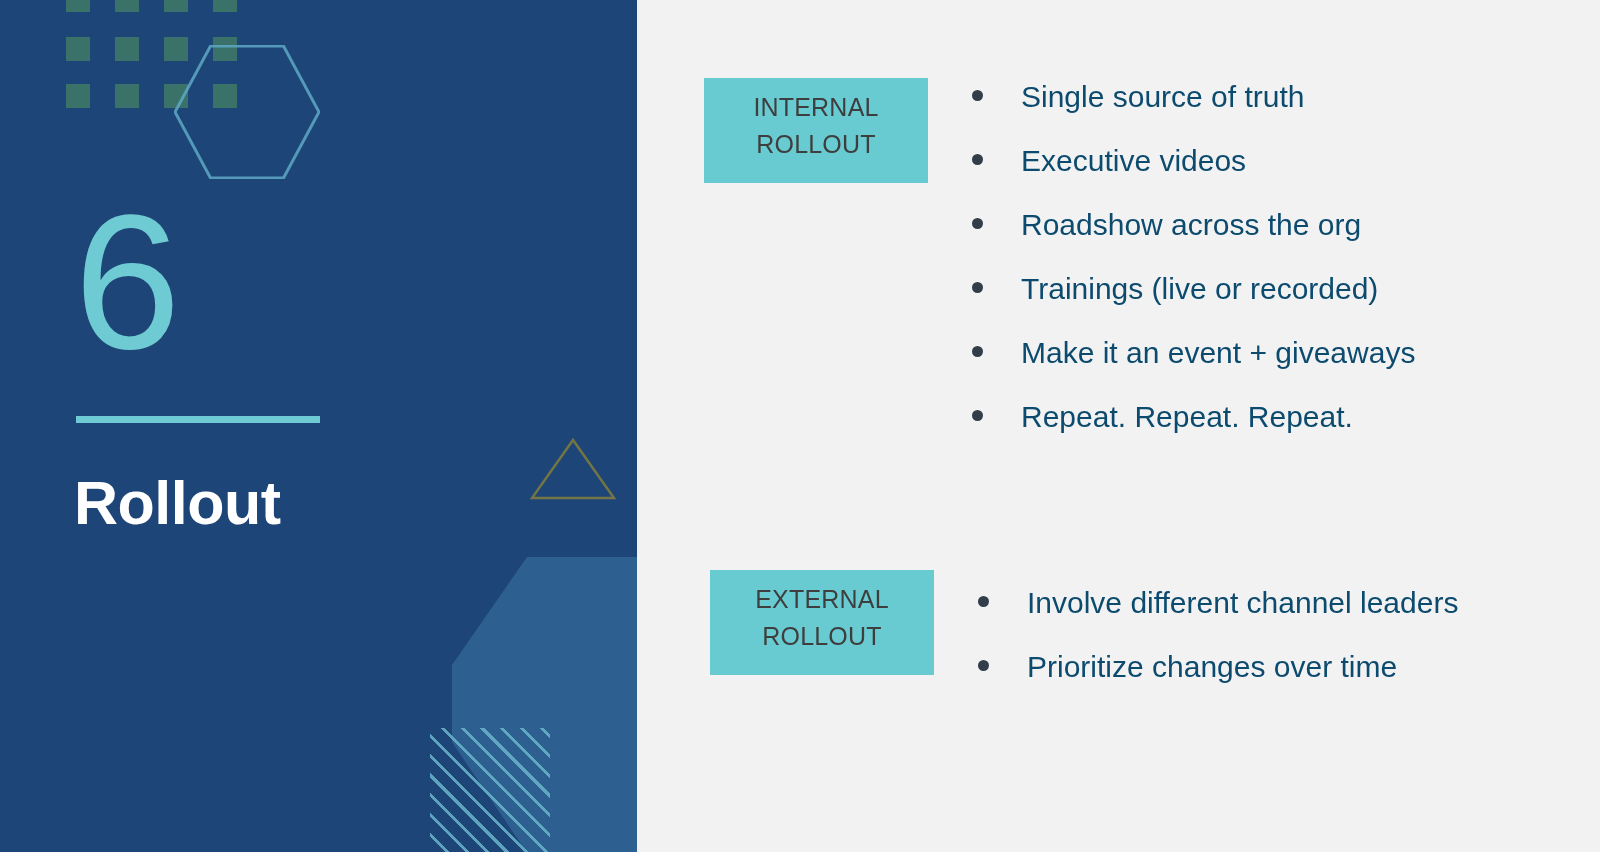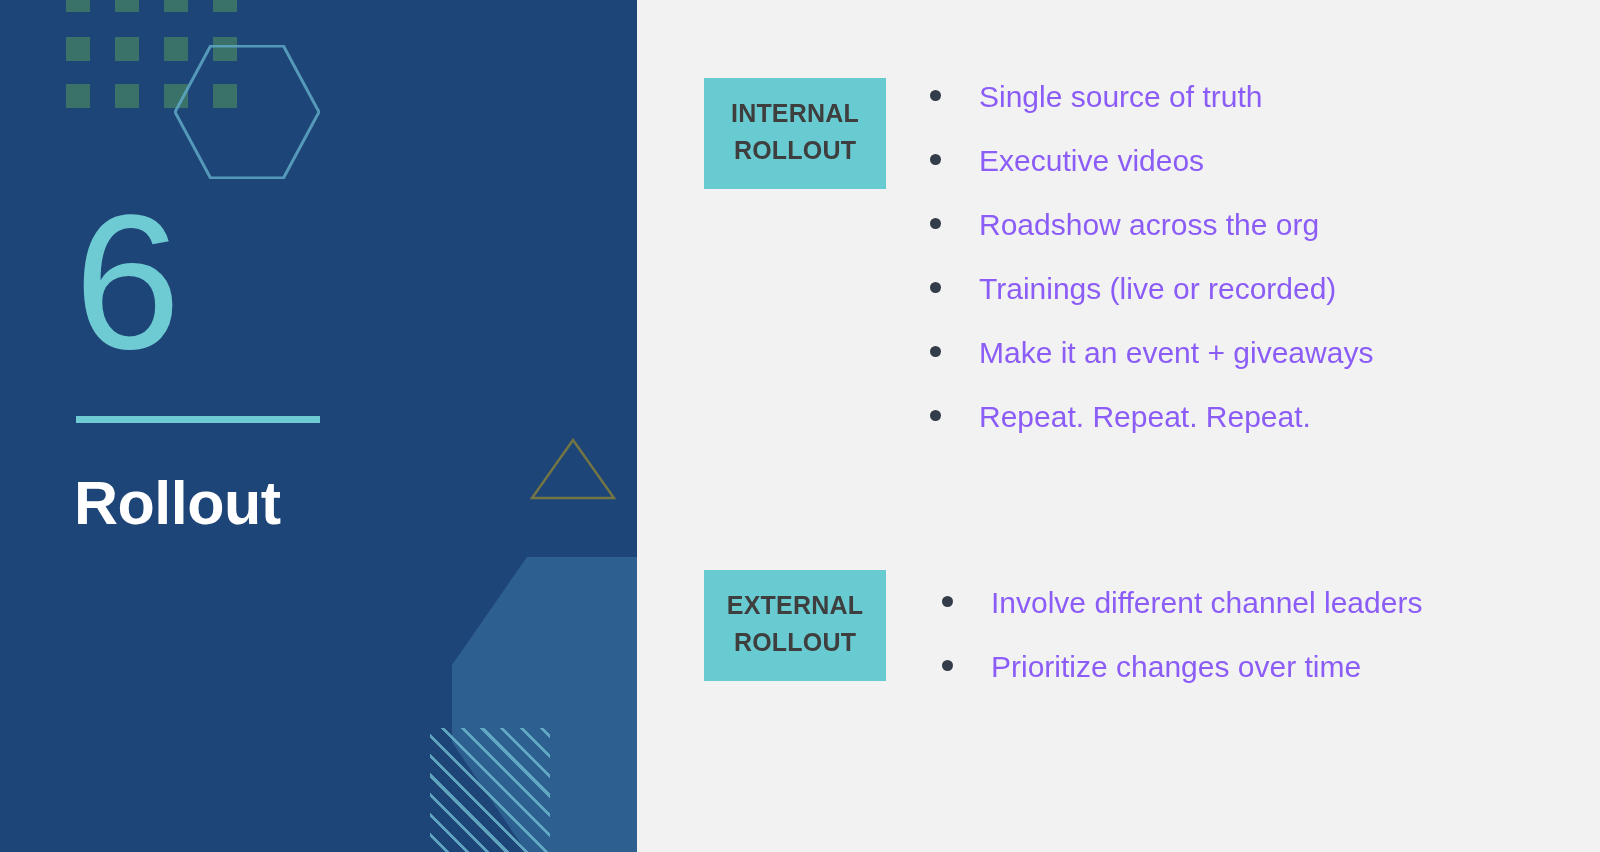--- a/index.html
+++ b/index.html
@@ -124,32 +124,32 @@
     width: 963px;
     height: 852px;
     background: #F2F2F2;
   }
   .group {
     position: absolute;
     display: flex;
     align-items: flex-start;
   }
   .group-internal { left: 67px; top: 78px; }
-  .group-external { left: 67px; top: 570px; gap: 12px; }
+  .group-external { left: 73px; top: 570px; }
 
   .badge {
-    width: 182px;
+    width: 224px;
     box-sizing: border-box;
     background: #69CBD2;
     color: #3E3E3E;
-    font-weight: 700;
+    font-weight: 400;
     font-size: 25px;
     line-height: 37px;
     text-align: center;
-    padding: 17px 8px 20px 8px;
+    padding: 11px 8px 20px 8px;
     letter-spacing: .2px;
     flex: 0 0 auto;
   }
   .badge .badge-line { display: block; }
 
   .bullets {
     list-style: none;
     margin: 0;
     padding: 0;
     margin-left: 44px;
@@ -166,21 +166,21 @@
     border-radius: 50%;
     background: #333D4A;
     flex: 0 0 auto;
     position: relative;
     top: -6px;
   }
   .bullet-text {
     margin-left: 38px;
     font-size: 30px;
     line-height: 34px;
-    color: #8b5cf6;
+    color: #0c4a6e;
     white-space: nowrap;
   }
   .bullets-external .bullet-row { height: 64px; }
   .bullets-external { margin-top: 16px; }
   .bullets-internal { margin-top: 2px; }
 </style>
 </head>
 <body>
 
 <div class="slide">

